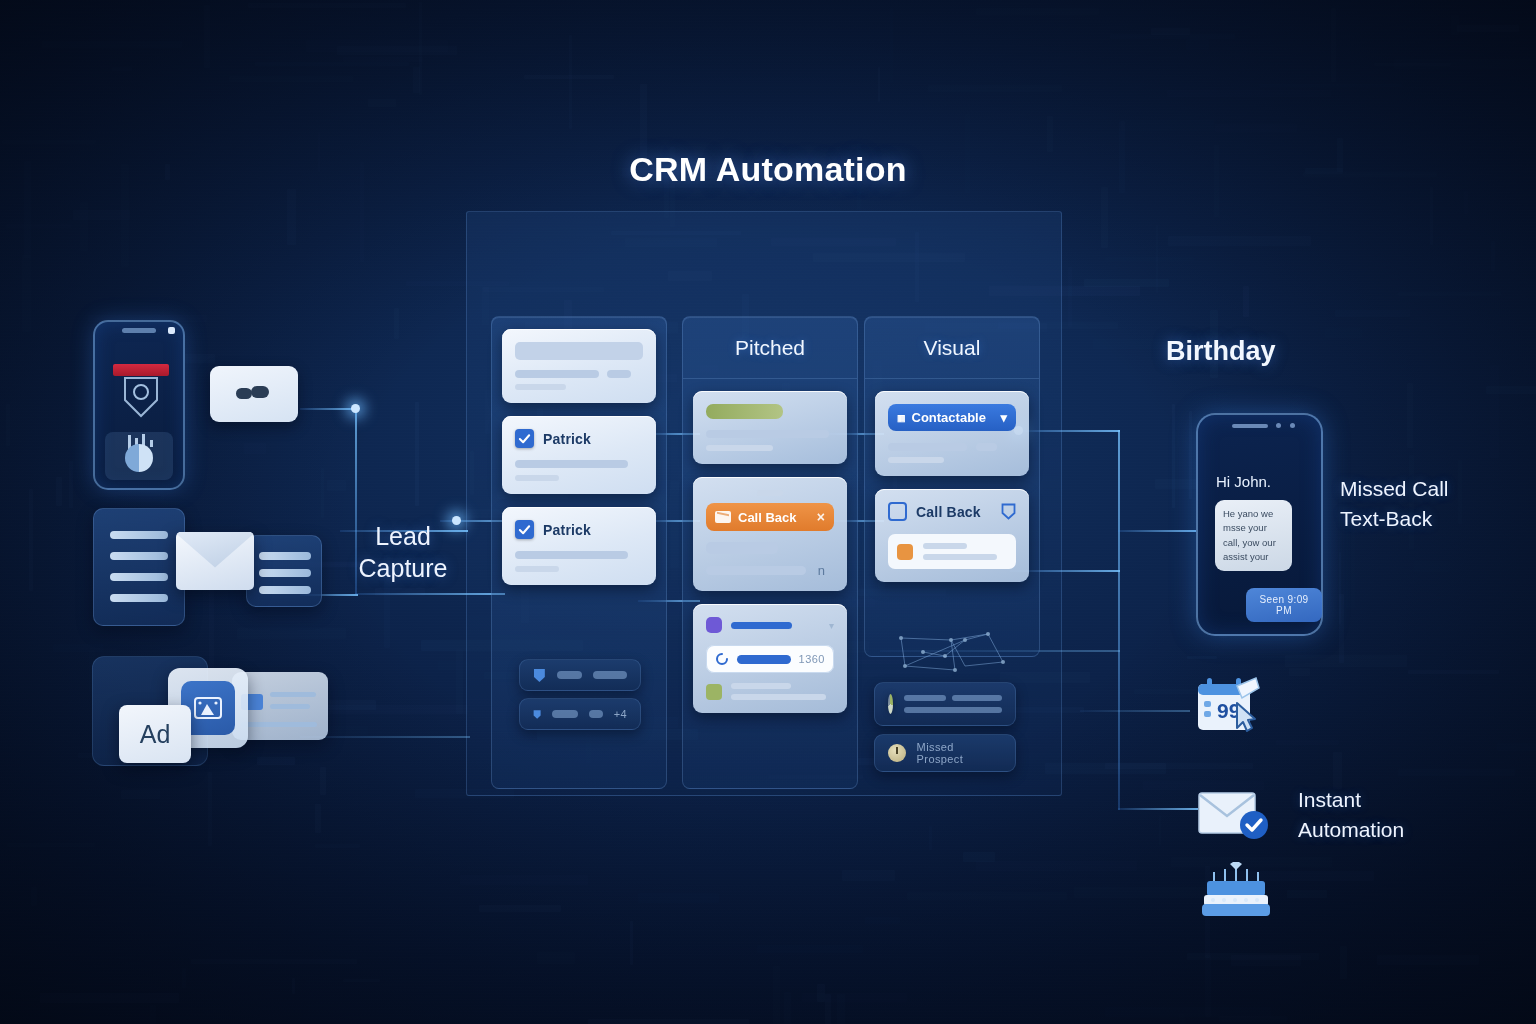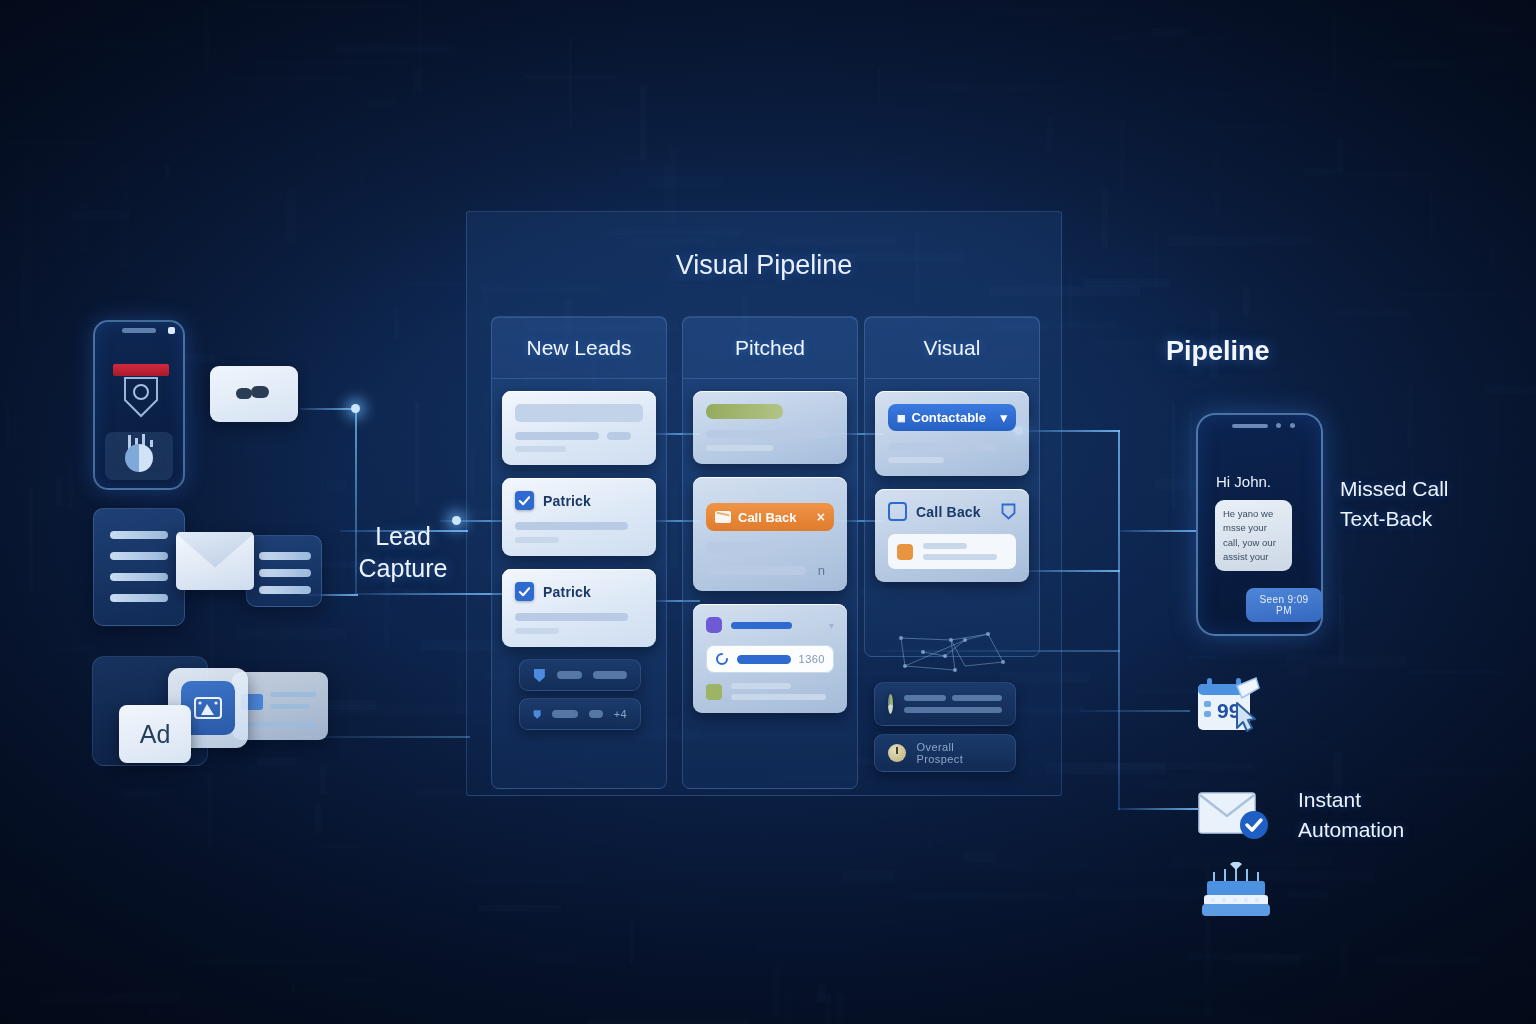--- a/index.html
+++ b/index.html
@@ -536,23 +536,23 @@
       <i style="left: 484.031px; top: 672.042px; width: 48.6578px; height: 7.10865px; opacity: 0.54;"></i>
       <i style="left: 1187.37px; top: 655.728px; width: 29.4355px; height: 3.05575px; opacity: 0.9;"></i>
       <i style="left: 121.34px; top: 163.903px; width: 7.27013px; height: 103.126px; opacity: 0.49;"></i>
       <i style="left: 563.707px; top: 299.618px; width: 8.2579px; height: 38.9516px; opacity: 0.94;"></i>
       <i style="left: 640.105px; top: 83.7164px; width: 6.42245px; height: 77.6445px; opacity: 0.99;"></i>
       <i style="left: 1044.59px; top: 762.584px; width: 120.964px; height: 11.2473px; opacity: 0.86;"></i>
     </div>
   <div class="bg-grain"></div>
   <div class="bg-vig"></div>
 
+  <div class="title">CRM Automation</div>
 
   <div class="pipeline-frame"></div>
-  <div class="subtitle">Visual Pipeline</div>
 
   <div class="wire" style="left:340px; top:530px; width:128px;"></div>
   <div class="wire v" style="left:355px; top:408px; height:186px;"></div>
   <div class="wire" style="left:300px; top:408px; width:58px;"></div>
   <div class="wire" style="left:300px; top:594px; width:58px;"></div>
   <div class="wire" style="left:355px; top:593px; width:150px;"></div>
   <div class="wire dim" style="left:300px; top:736px; width:170px;"></div>
   <div class="wire" style="left:440px; top:520px; width:70px;"></div>
   <div class="glow-node" style="left:452px; top:516px;"></div>
   <div class="glow-node" style="left:351px; top:404px;"></div>
@@ -626,21 +626,20 @@
     </div>
   </div>
   <div class="ad-card">Ad</div>
 
   <div class="capture-label">
     <div>Lead</div>
     <div>Capture</div>
   </div>
 
   <div class="pipe-col" id="col-new">
-    <div class="col-head">New Leads</div>
     <div class="col-body">
       <div class="card">
         <div class="bar lg" style="width:100%; margin-bottom:10px;"></div>
         <div style="display:flex; gap:8px; align-items:center;">
           <div class="bar md" style="width:66%;"></div>
           <div class="bar md" style="width:18%;"></div>
         </div>
         <div class="bar sm" style="width:40%; margin-top:6px;"></div>
       </div>
       <div class="card">
@@ -771,21 +770,21 @@
     <div style="flex:1;">
       <div style="display:flex; gap:6px;">
         <div class="bar sm" style="width:42px;"></div>
         <div class="bar sm" style="width:50px;"></div>
       </div>
       <div class="bar sm" style="width:100%; margin-top:6px;"></div>
     </div>
   </div>
   <div class="dark-card" style="left:874px; top:734px; width:142px; height:38px;">
     <span class="dot-clock"></span>
-    <span class="nurture-note">Overall Prospect</span>
+    <span class="nurture-note">Missed Prospect</span>
   </div>
 
   <svg class="netgraph" viewBox="0 0 118 46">
     <g stroke="rgba(150,195,245,.65)" stroke-width="1" fill="none">
       <path d="M8 12 L12 40 L62 44 L58 14 Z"></path>
       <path d="M58 14 L95 8 L110 36 L72 40 Z"></path>
       <path d="M30 26 L52 30 L72 14 L95 8"></path>
       <path d="M12 40 L72 14"></path>
     </g>
     <g fill="rgba(190,225,255,.9)">
@@ -795,21 +794,21 @@
       <circle cx="58" cy="14" r="2"></circle>
         <circle cx="95" cy="8" r="2"></circle>
         <circle cx="110" cy="36" r="2"></circle>
       <circle cx="72" cy="14" r="2"></circle>
         <circle cx="30" cy="26" r="2"></circle>
         <circle cx="52" cy="30" r="2"></circle>
     </g>
   </svg>
 
   <div class="side-heading" style="left:1166px; top:332px;">
-    <div>Pipeline</div>
+    <div>Birthday</div>
   </div>
 
   <div class="phone-right">
     <div class="notch2"></div>
     <div class="cam" style="left:78px;"></div>
     <div class="cam" style="left:92px;"></div>
     <div class="hi-john">Hi John.</div>
     <div class="msg-bubble">He yano we msse your call, yow our assist your</div>
     <div class="seen-bubble">Seen 9:09 PM</div>
   </div>

